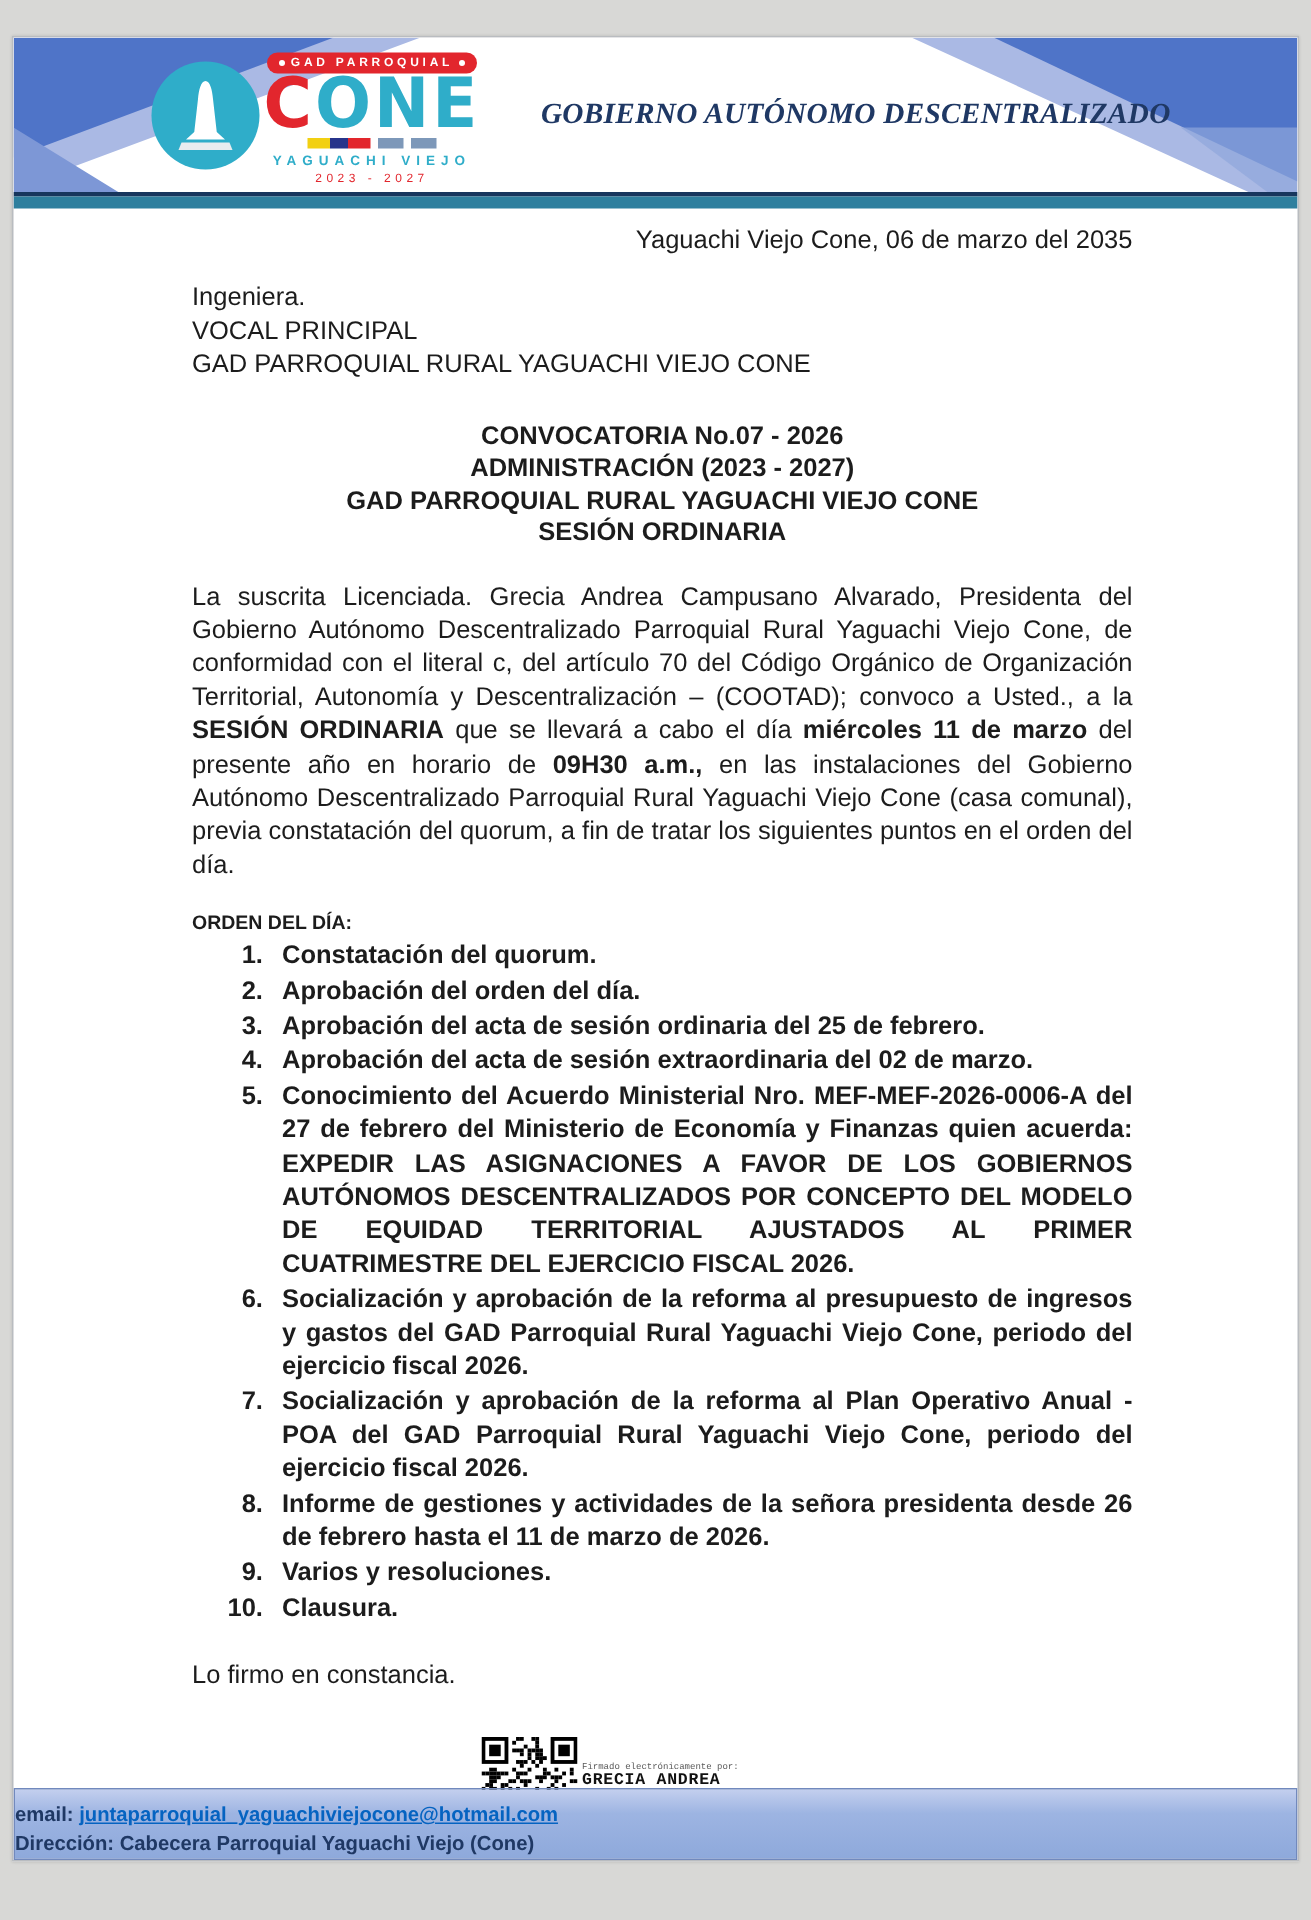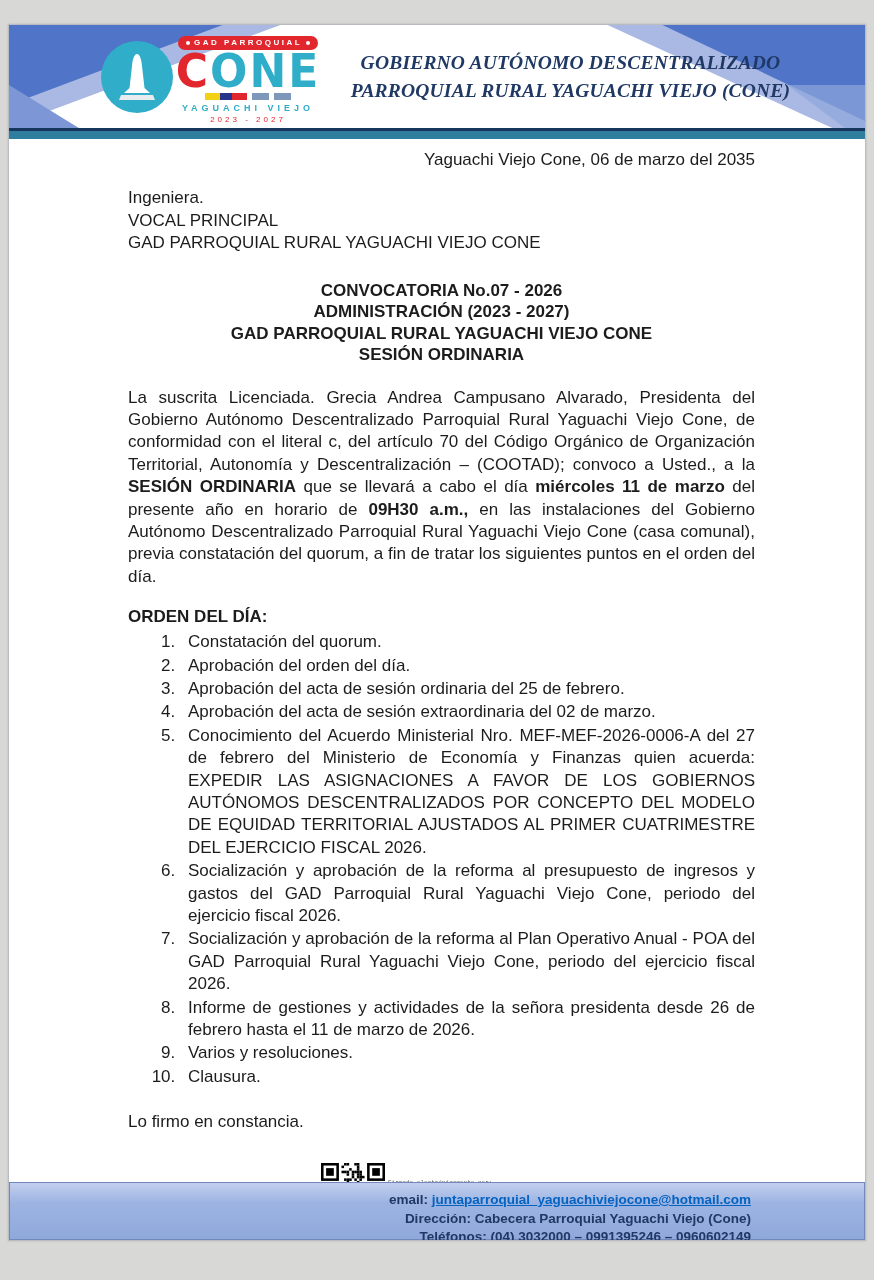--- a/index.html
+++ b/index.html
@@ -72,43 +72,43 @@
   .title-block {
     margin-top: 25px; text-align: center;
     font-size: 17px; font-weight: bold; line-height: 21.5px;
   }
 
   .body-par {
     margin-top: 21px; font-size: 17px; line-height: 22.4px; text-align: justify;
   }
   .body-par .b { font-weight: bold; }
 
-  .agenda-heading { margin-top: 19px; font-size: 17px; font-weight: bold; }
+  .agenda-heading { margin-top: 19px; font-size: 13px; font-weight: bold; }
   ol.agenda-list {
     margin-top: 4px; margin-left: 28px; padding-left: 24px;
-    font-size: 17px; font-weight: normal; line-height: 22.4px;
+    font-size: 17px; font-weight: bold; line-height: 22.4px;
   }
   ol.agenda-list li { padding-left: 8px; text-align: justify; margin-top: 1px; }
 
   .closing { margin-top: 24px; font-size: 17px; }
 
   
   .esign { margin-top: 30px; margin-left: 193px; display: flex; align-items: center; height: 66px; }
   .qr-box { width: 64px; height: 64px; flex: 0 0 auto; }
   .esign-text { margin-left: 3px; font-family: "Liberation Mono", monospace; }
   .esign-tiny { font-size: 6px; color: #5a5a5a; line-height: 7px; }
   .esign-name { font-size: 11px; font-weight: bold; color: #111; line-height: 13px; letter-spacing: .5px; }
 
   
   .footer {
-    position: absolute; left: 0; right: 0; bottom: 0; height: 58px;
+    position: absolute; left: 0; right: 0; bottom: 0; height: 48px;
     background: linear-gradient(180deg, #c3cfee 0%, #9db4e2 35%, #8ea9db 100%);
     border: 1px solid #7189bd;
     padding: 8px 113px 16px 0;
-    text-align: right;
+    text-align: left;
     font-size: 13.5px; font-weight: bold; color: #1f3864; line-height: 18.5px;
   }
   .footer a { color: #0563c1; text-decoration: underline; font-weight: bold; }
 </style>
 </head>
 <body>
 
 <div class="page">
 
   <div class="header">
@@ -143,21 +143,20 @@
             </span>
             <span class="flag-seg" style="width:17px;background:#7d98b9"></span>
             <span class="flag-seg" style="width:17px;background:#7d98b9"></span>
           </div>
           <div class="logo-sub">YAGUACHI VIEJO</div>
           <div class="logo-period">2023 - 2027</div>
         </div>
       </div>
       <div class="org-title">
         <div>GOBIERNO AUTÓNOMO DESCENTRALIZADO</div>
-        <div>PARROQUIAL RURAL YAGUACHI VIEJO (CONE)</div>
       </div>
     </div>
   </div>
   <div class="header-rule-navy"></div>
   <div class="header-rule-teal"></div>
 
   <div class="content">
 
     <div class="date-line">Yaguachi Viejo Cone, 06 de marzo del 2035</div>
 

